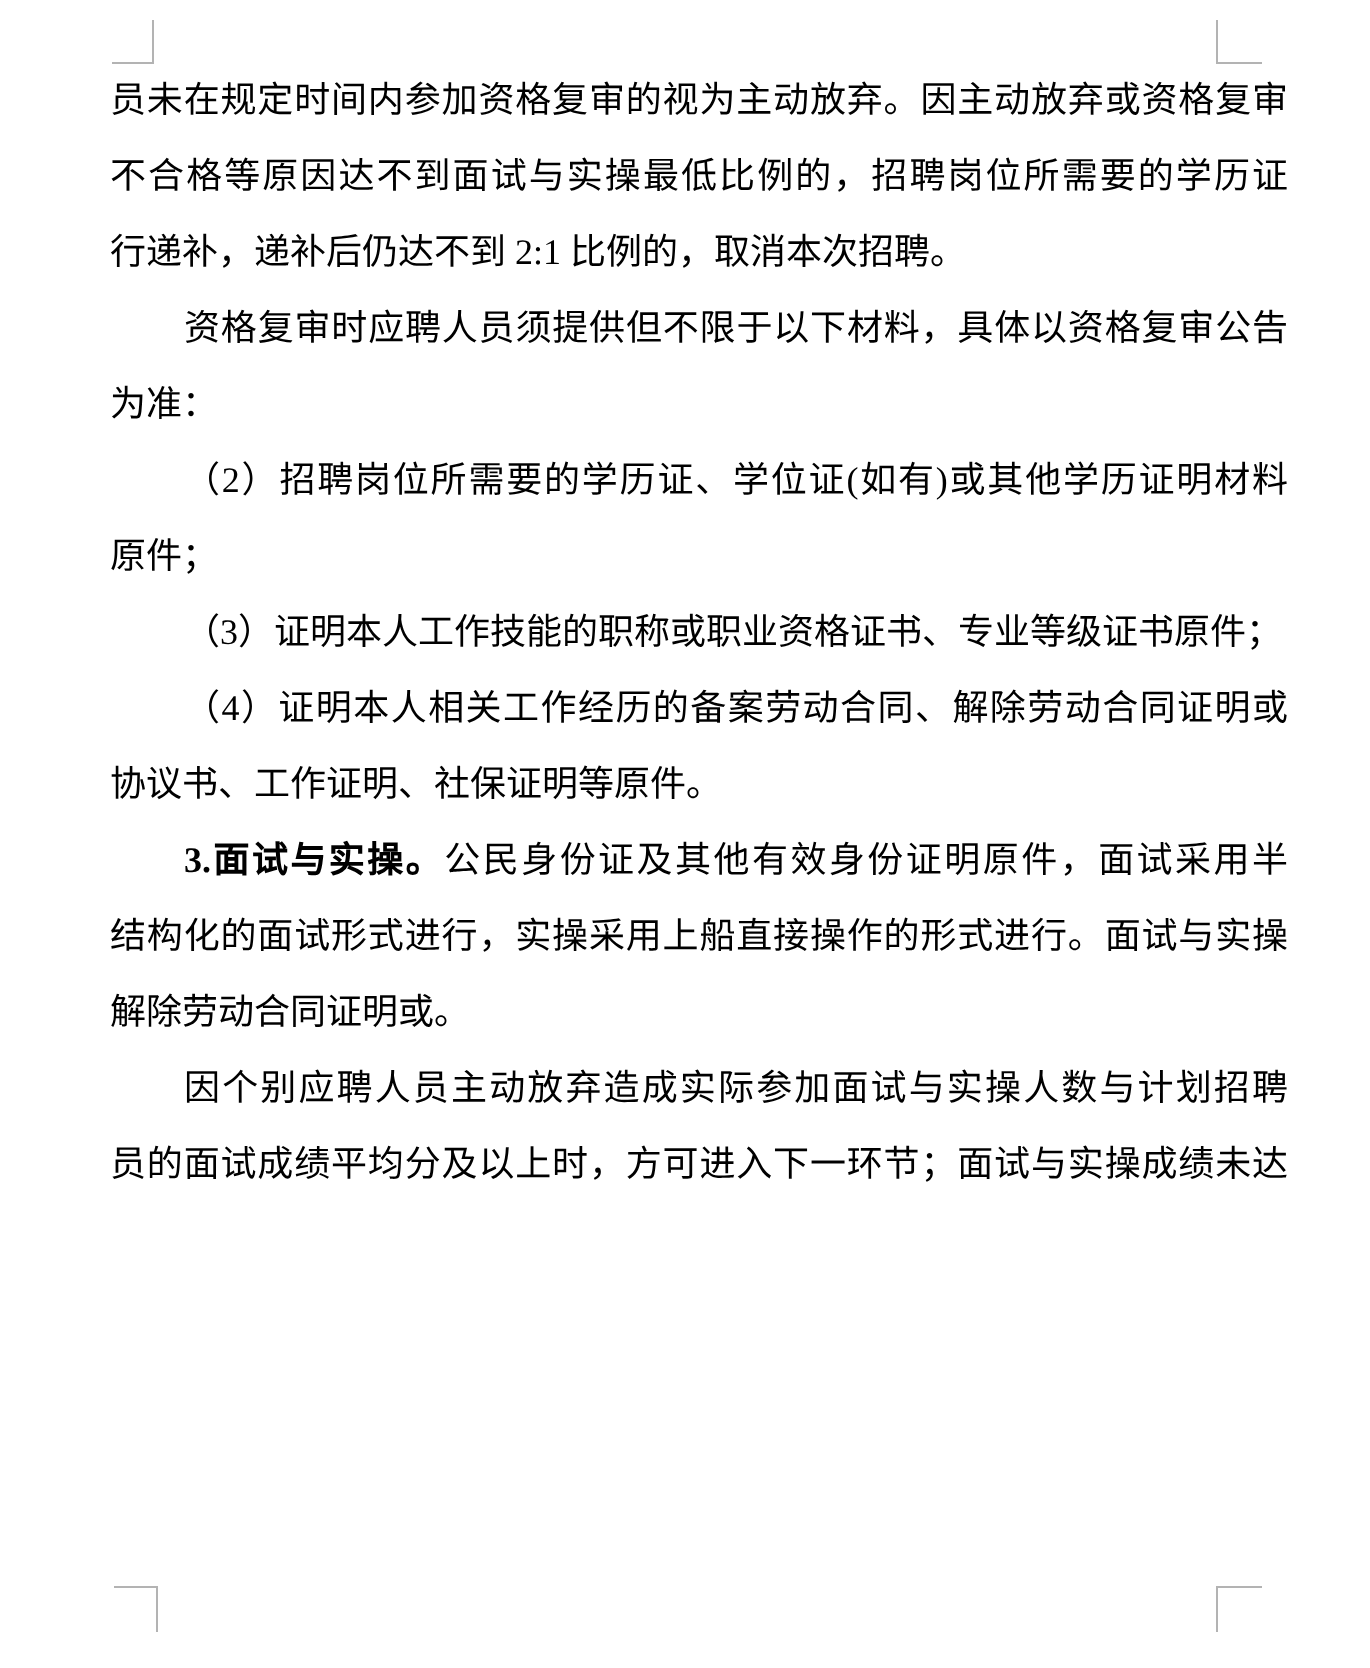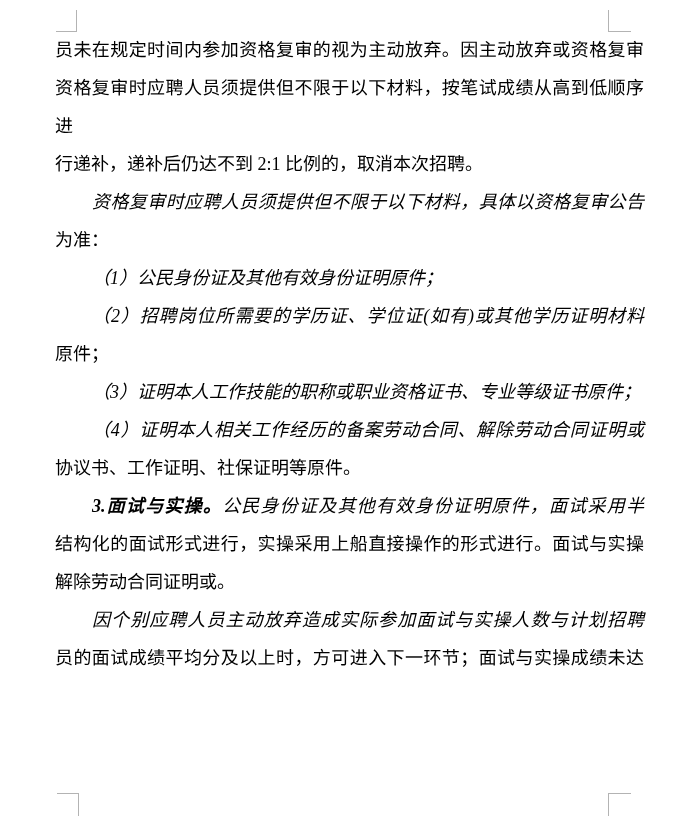--- a/index.html
+++ b/index.html
@@ -35,44 +35,41 @@
     font-size: 18px;
     line-height: 38px;
   }
   .paragraph { margin: 0; padding: 0; }
   .line {
     text-align: justify;
     text-align-last: justify;
     white-space: normal;
   }
   .line.para-end { text-align-last: left; }
-  .line.indent { text-indent: 37px; font-style: italic; }
+  .line.indent { text-indent: 37px; }
   .bold { font-weight: bold; margin-top: 44px; }
 </style>
 </head>
 <body>
 
 <div class="page" style="background: rgb(255, 255, 255); color: rgb(0, 0, 0);">
   <div class="corner-mark cm-tl" style="border-color: rgb(179, 179, 179);"></div>
   <div class="corner-mark cm-tr" style="border-color: rgb(179, 179, 179);"></div>
   <div class="corner-mark cm-bl" style="border-color: rgb(179, 179, 179);"></div>
   <div class="corner-mark cm-br" style="border-color: rgb(179, 179, 179);"></div>
 
   <div class="text-block">
       <div class="paragraph">
         <div class="line">员未在规定时间内参加资格复审的视为主动放弃。因主动放弃或资格复审</div>
-        <div class="line">资格复审时应聘人员须提供但不限于以下材料，按笔试成绩从高到低顺序进</div>
+        <div class="line">不合格等原因达不到面试与实操最低比例的，招聘岗位所需要的学历证</div>
         <div class="line para-end">行递补，递补后仍达不到 2:1 比例的，取消本次招聘。</div>
       </div>
       <div class="paragraph">
         <div class="line indent">资格复审时应聘人员须提供但不限于以下材料，具体以资格复审公告</div>
         <div class="line para-end">为准：</div>
-      </div>
-      <div class="paragraph">
-        <div class="line indent para-end">（1）公民身份证及其他有效身份证明原件；</div>
       </div>
       <div class="paragraph">
         <div class="line indent">（2）招聘岗位所需要的学历证、学位证(如有)或其他学历证明材料</div>
         <div class="line para-end">原件；</div>
       </div>
       <div class="paragraph">
         <div class="line indent para-end">（3）证明本人工作技能的职称或职业资格证书、专业等级证书原件；</div>
       </div>
       <div class="paragraph">
         <div class="line indent">（4）证明本人相关工作经历的备案劳动合同、解除劳动合同证明或</div>

